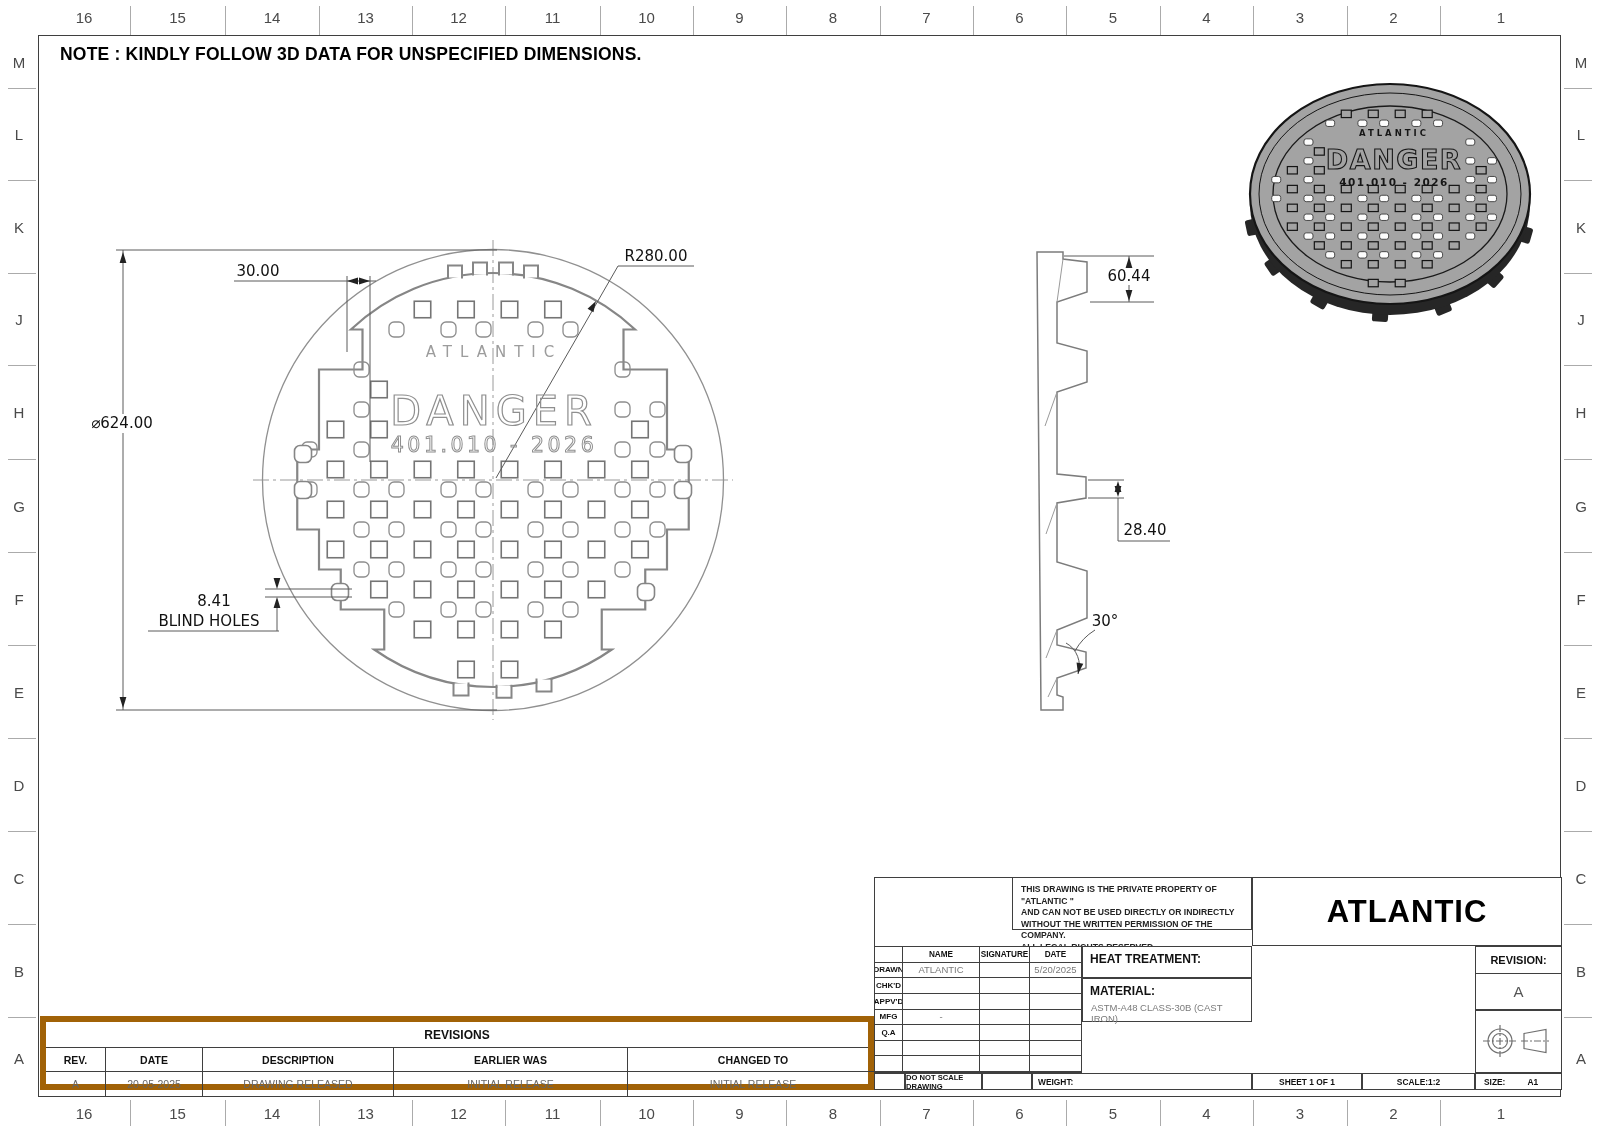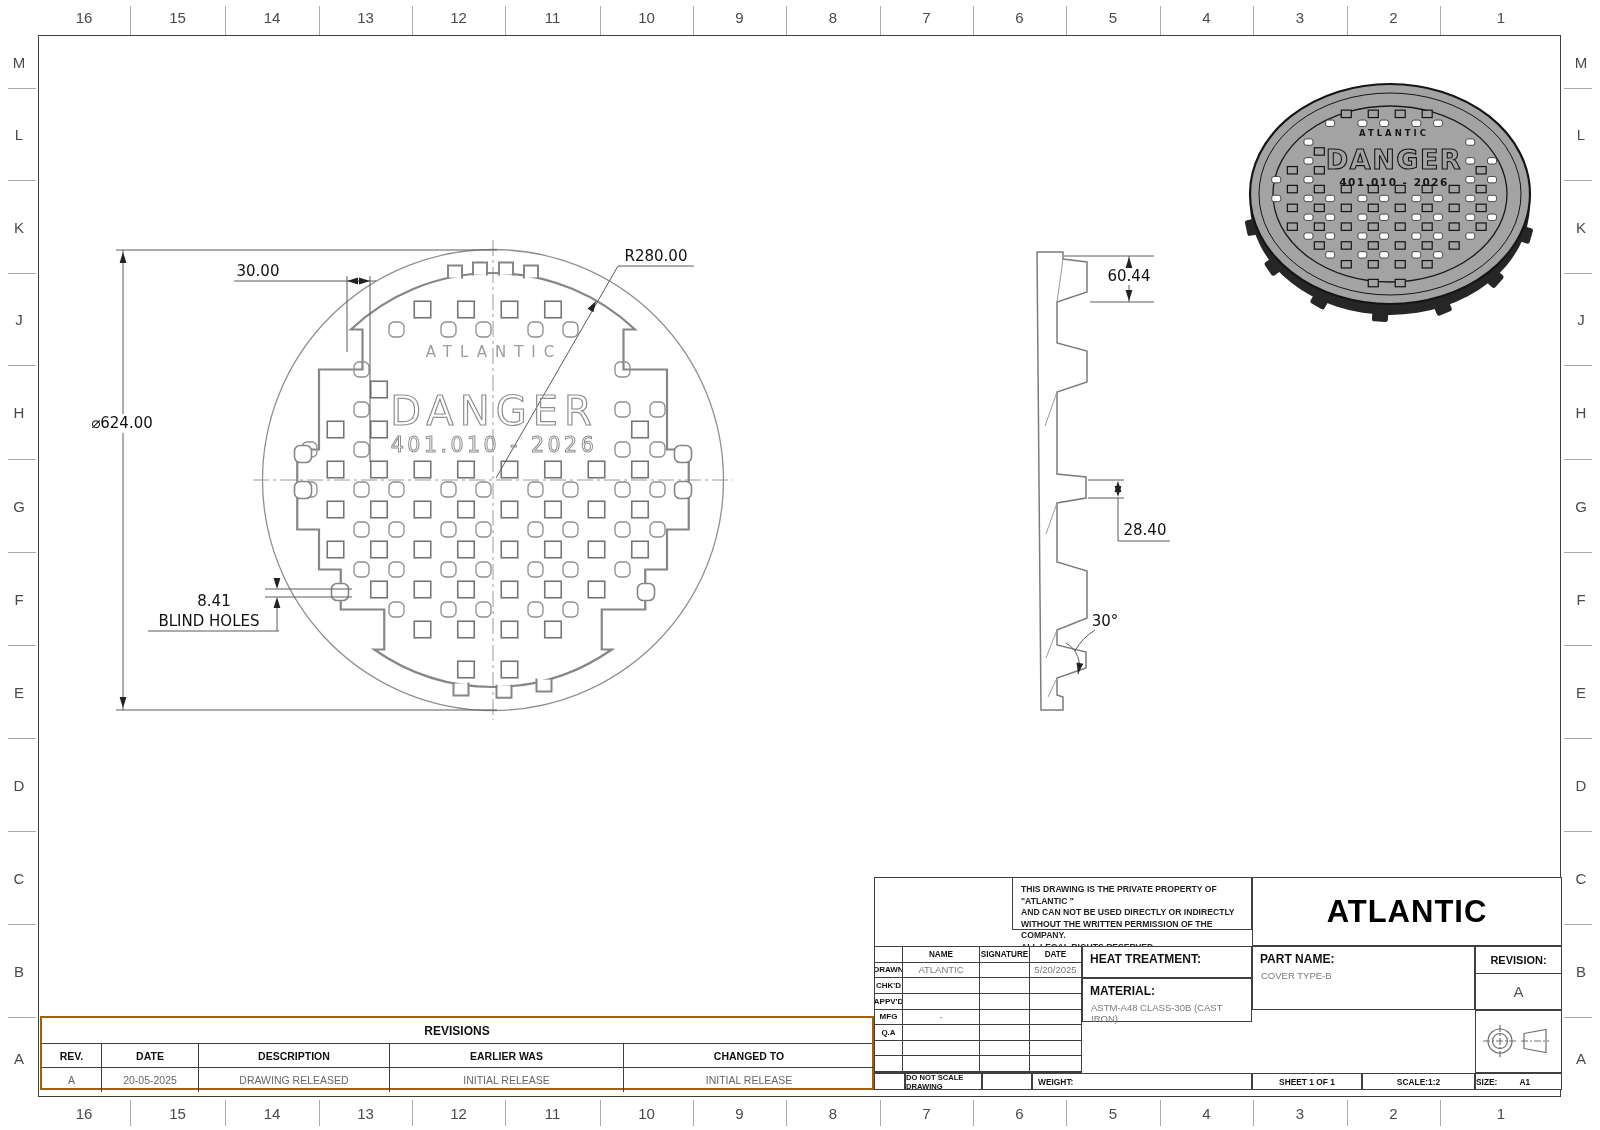--- a/index.html
+++ b/index.html
@@ -27,21 +27,21 @@
              display:flex;align-items:center;justify-content:center;overflow:hidden;}
   .staff>div:nth-child(4n){border-right:none;}
   .staff .hed{font-size:8.2px;font-weight:700;color:#111;}
   .staff .role{font-size:8px;font-weight:700;color:#111;}
   .staff .v{font-size:9.5px;color:#7a7a7a;}
   .seclbl{font-size:12px;font-weight:700;color:#111;padding:5px 0 0 7px;}
   .secval{font-size:9.5px;color:#7a7a7a;padding:4px 0 0 8px;}
   .footcell{display:flex;align-items:center;justify-content:center;
             font-size:8.4px;font-weight:700;color:#111;}
   .rev-table{position:absolute;left:40px;top:1016px;width:834px;height:74px;
-             border:2px solid #a16207;box-sizing:border-box;}
+             border:6px solid #a16207;box-sizing:border-box;}
   .rev-title{height:26px;border-bottom:1px solid #3f3f3f;display:flex;align-items:center;
              justify-content:center;font-size:12px;font-weight:700;color:#111;box-sizing:border-box;}
   .rev-row{display:grid;grid-template-columns:60px 97px 191px 234px 250px;height:24px;box-sizing:border-box;}
   .rev-row>div{border-right:1px solid #3f3f3f;border-bottom:1px solid #3f3f3f;
                display:flex;align-items:center;justify-content:center;}
   .rev-row>div:last-child{border-right:none;}
   .rev-row.last>div{border-bottom:none;}
   .rev-h{font-size:10.5px;font-weight:700;color:#111;}
   .rev-v{font-size:10.5px;color:#666;}
 </style>
@@ -162,20 +162,21 @@
       <div class="ruler-div" style="top: 517px; left: 2px; height: 1px; width: 28px;"></div>
       <div class="ruler-div" style="top: 610px; left: 2px; height: 1px; width: 28px;"></div>
       <div class="ruler-div" style="top: 703px; left: 2px; height: 1px; width: 28px;"></div>
       <div class="ruler-div" style="top: 796px; left: 2px; height: 1px; width: 28px;"></div>
       <div class="ruler-div" style="top: 889px; left: 2px; height: 1px; width: 28px;"></div>
       <div class="ruler-div" style="top: 982px; left: 2px; height: 1px; width: 28px;"></div>
     </div>
 
   <div class="frame"></div>
 
+  <div class="note">NOTE : KINDLY FOLLOW 3D DATA FOR UNSPECIFIED DIMENSIONS.</div>
 
   <svg id="cad" width="1600" height="1130" style="position:absolute;left:0;top:0;" viewBox="0 0 1600 1130">
     <g id="g-center" stroke="#9a9a9a" stroke-width="1" stroke-dasharray="16 4 3 4" fill="none">
         <line x1="493" y1="240" x2="493" y2="720"></line>
         <line x1="253" y1="480" x2="733" y2="480"></line>
       </g>
     <g id="g-front" fill="none">
         <circle cx="493" cy="480" r="230.5" stroke="#909090" stroke-width="1.3" fill="none"></circle>
         <path d="M 350.8776935171681 329.5 A 207 207 0 0 1 635.1223064828318 329.5 L 623.5 329.5 L 623.5 369.5 L 667 369.5 L 667 449.5 L 688.75 449.5 L 688.75 529.5 L 667 529.5 L 667 569.5 L 645.25 569.5 L 645.25 609.5 L 601.75 609.5 L 601.75 649.5 L 611.8223463831614 649.5 A 207 207 0 0 1 374.17765361683854 649.5 L 384.25 649.5 L 384.25 609.5 L 340.75 609.5 L 340.75 569.5 L 319 569.5 L 319 529.5 L 297.25 529.5 L 297.25 449.5 L 319 449.5 L 319 369.5 L 362.5 369.5 L 362.5 329.5 Z" stroke="#868686" stroke-width="2.2" fill="none" stroke-linejoin="miter"></path>
         <rect x="448.8" y="264.5178140475191" width="12.4" height="13" fill="#fff" stroke="none"></rect>
@@ -539,24 +540,20 @@
   </div>
 
   <div class="box" style="left:1082px;top:946px;width:170px;height:32px;">
     <div class="seclbl">HEAT TREATMENT:</div>
   </div>
   <div class="box" style="left:1082px;top:978px;width:170px;height:44px;">
     <div class="seclbl">MATERIAL:</div>
     <div class="secval">ASTM-A48 CLASS-30B (CAST IRON)</div>
   </div>
 
-  <div class="box" style="left:1252px;top:946px;width:223px;height:64px;">
-    <div class="seclbl">PART NAME:</div>
-    <div class="secval">COVER TYPE-B</div>
-  </div>
   <div class="box" style="left:1475px;top:946px;width:87px;height:64px;">
     <div style="height:27px;border-bottom:1px solid #3f3f3f;display:flex;align-items:center;justify-content:center;
                 font-size:11px;font-weight:700;color:#111;box-sizing:border-box;">REVISION:</div>
     <div style="height:35px;display:flex;align-items:center;justify-content:center;font-size:15px;color:#555;">A</div>
   </div>
   <div class="box" style="left:1475px;top:1010px;width:87px;height:63px;">
     <svg width="85" height="61" viewBox="0 0 85 61">
       <g stroke="#6f6f6f" stroke-width="1.2" fill="none">
         <circle cx="24" cy="30" r="12"></circle>
         <circle cx="24" cy="30" r="7.5"></circle>
@@ -570,17 +567,17 @@
 
   <div class="box footcell" style="left:874px;top:1073px;width:31px;height:17px;"></div>
   <div class="box footcell" style="left:905px;top:1073px;width:77px;height:17px;font-size:7.6px;">DO NOT SCALE DRAWING</div>
   <div class="box footcell" style="left:982px;top:1073px;width:50px;height:17px;"></div>
   <div class="box footcell" style="left:1032px;top:1073px;width:220px;height:17px;justify-content:flex-start;">
     <span style="padding-left:5px;">WEIGHT:</span>
   </div>
   <div class="box footcell" style="left:1252px;top:1073px;width:110px;height:17px;">SHEET 1 OF 1</div>
   <div class="box footcell" style="left:1362px;top:1073px;width:113px;height:17px;">SCALE:1:2</div>
   <div class="box footcell" style="left:1475px;top:1073px;width:87px;height:17px;justify-content:flex-start;">
-    <span style="padding-left:0;">SIZE:</span>
+    <span style="padding-left:8px;">SIZE:</span>
     <span style="padding-left:22px;">A1</span>
   </div>
 
 </div>
 
 </body></html>

